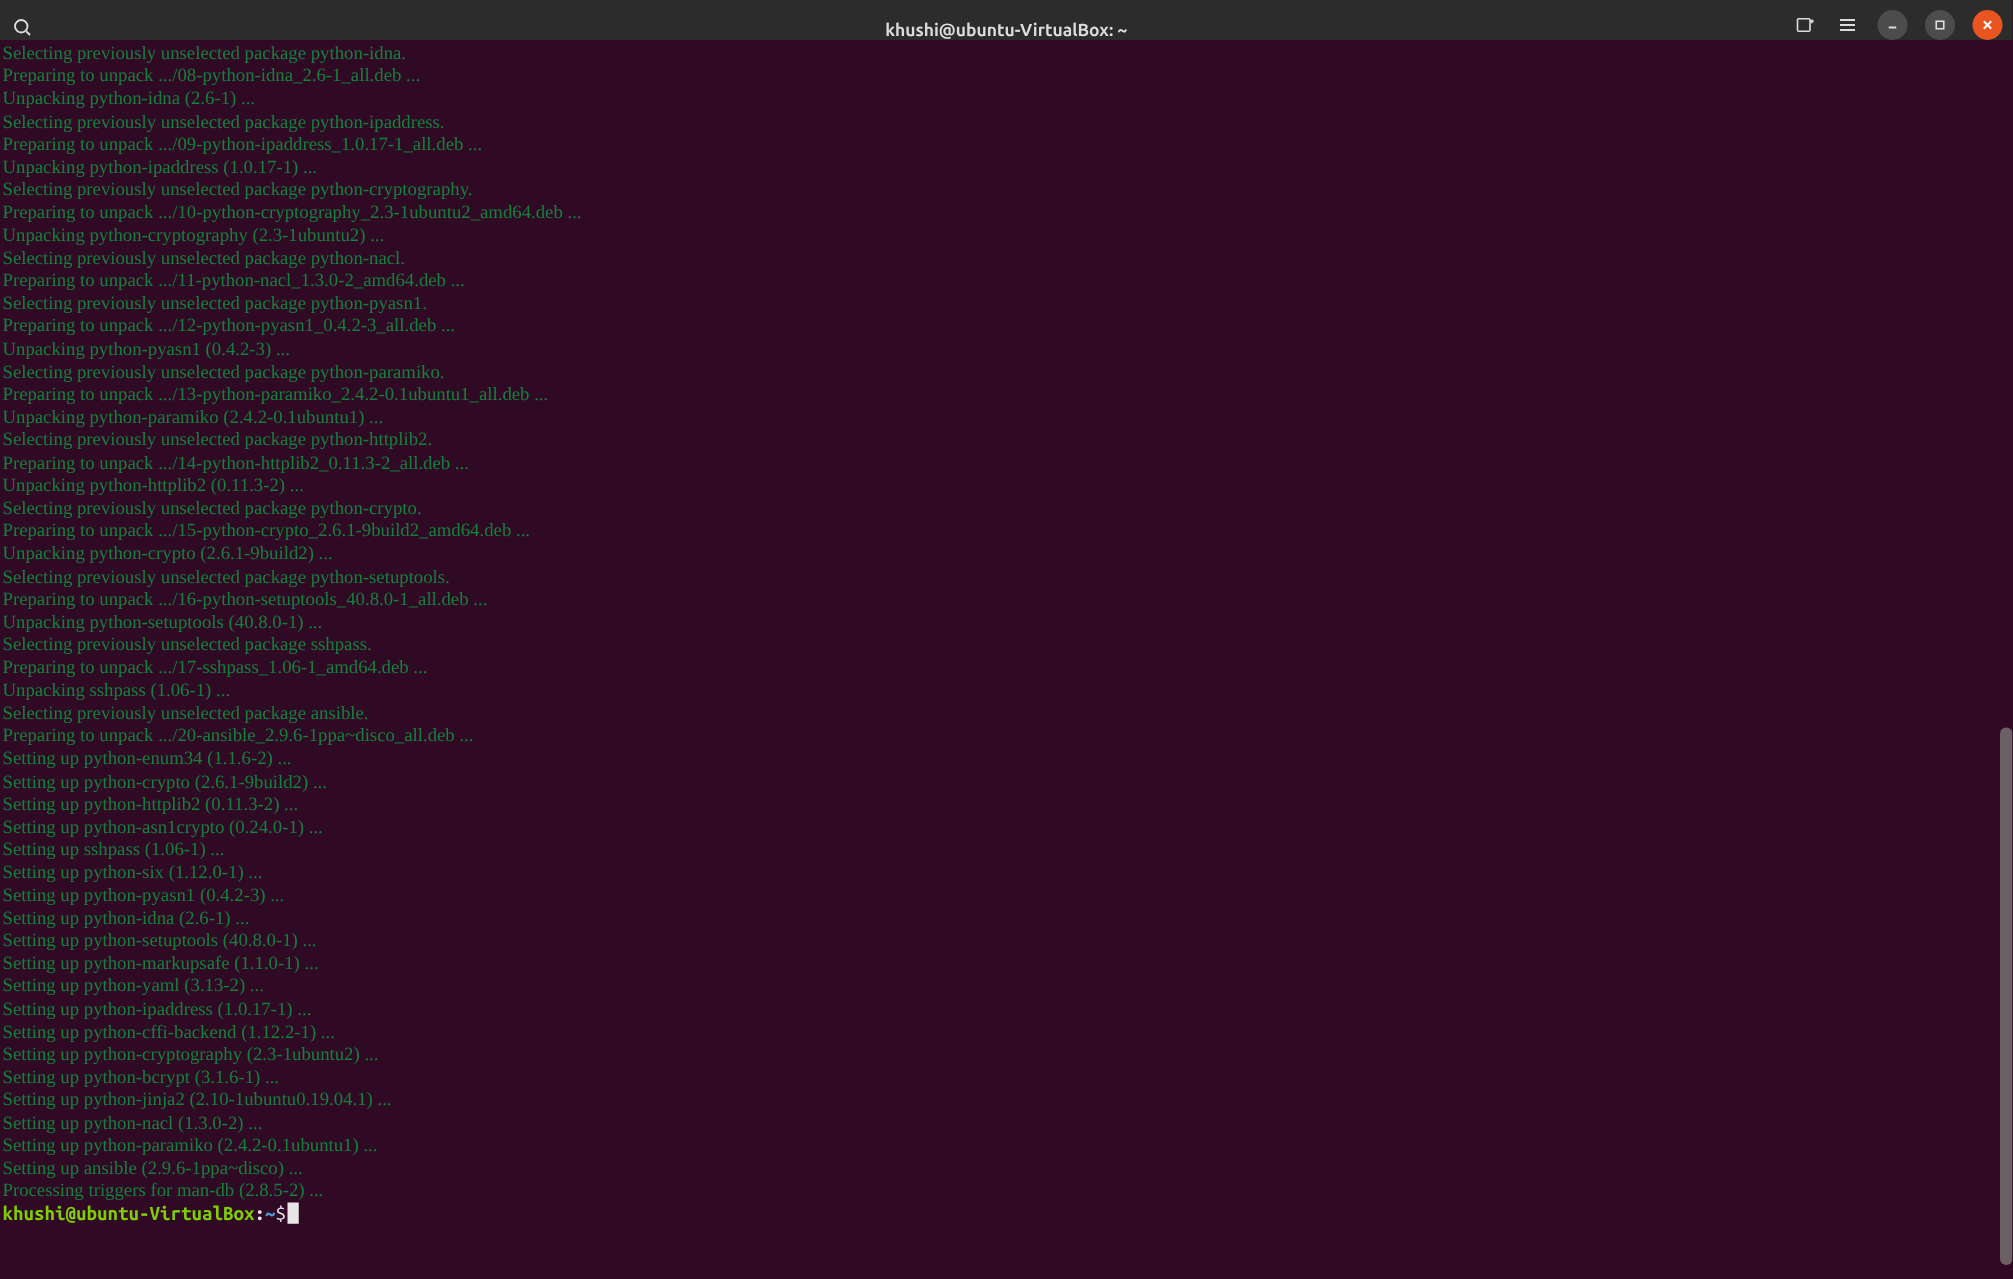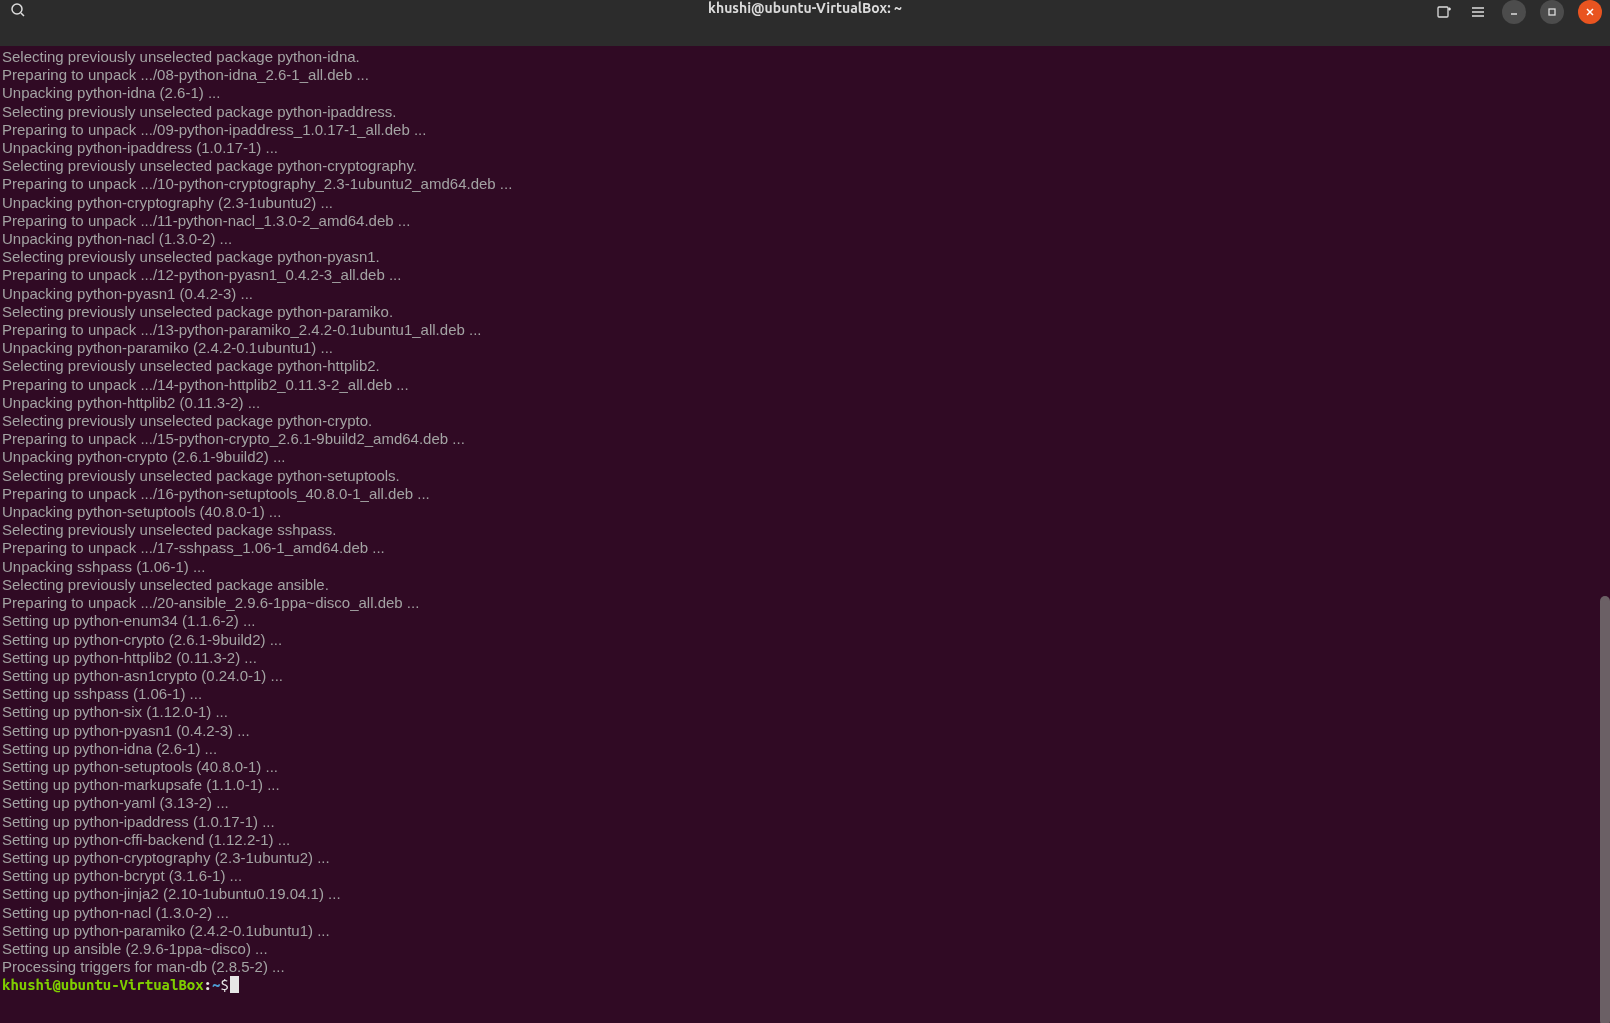--- a/index.html
+++ b/index.html
@@ -6,24 +6,24 @@
     body {
       width: 1610px;
       height: 1023px;
       background: #300a24;
       font-family: 'Ubuntu Mono', 'DejaVu Sans Mono', monospace;
       overflow: hidden;
       display: flex;
       flex-direction: column;
     }
     .titlebar {
-      height: 46px;
+      height: 32px;
       background: #2c2c2c;
       display: flex;
-      align-items: flex-start;
+      align-items: flex-end;
       padding: 0 8px;
       position: relative;
     }
     .titlebar-left {
       display: flex;
       align-items: center;
     }
     .titlebar-title {
       position: absolute;
       left: 50%;
@@ -63,25 +63,25 @@
       background: #e95420;
     }
     .terminal-area {
       flex: 1;
       background: #300a24;
       padding: 2px 2px 0 2px;
       overflow: hidden;
       position: relative;
     }
     .line {
-      color: #a3a3a3;
+      color: #15803d;
       font-size: 15px;
       line-height: 18.2px;
       white-space: pre;
-      font-family: Liberation Sans, sans-serif;
+      font-family: Liberation Serif, serif;
     }
     .prompt-line {
       display: flex;
       align-items: flex-start;
       font-size: 15px;
       line-height: 18.2px;
       font-family: 'Ubuntu Mono', 'DejaVu Sans Mono', monospace;
     }
     .prompt-user {
       color: #7fce00;
@@ -160,22 +160,22 @@
   <div id="terminal-output">
       <div class="line">Selecting previously unselected package python-idna.</div>
       <div class="line">Preparing to unpack .../08-python-idna_2.6-1_all.deb ...</div>
       <div class="line">Unpacking python-idna (2.6-1) ...</div>
       <div class="line">Selecting previously unselected package python-ipaddress.</div>
       <div class="line">Preparing to unpack .../09-python-ipaddress_1.0.17-1_all.deb ...</div>
       <div class="line">Unpacking python-ipaddress (1.0.17-1) ...</div>
       <div class="line">Selecting previously unselected package python-cryptography.</div>
       <div class="line">Preparing to unpack .../10-python-cryptography_2.3-1ubuntu2_amd64.deb ...</div>
       <div class="line">Unpacking python-cryptography (2.3-1ubuntu2) ...</div>
+      <div class="line">Selecting previously unselected package python-nacl.</div>
       <div class="line">Preparing to unpack .../11-python-nacl_1.3.0-2_amd64.deb ...</div>
-      <div class="line">Unpacking python-nacl (1.3.0-2) ...</div>
       <div class="line">Selecting previously unselected package python-pyasn1.</div>
       <div class="line">Preparing to unpack .../12-python-pyasn1_0.4.2-3_all.deb ...</div>
       <div class="line">Unpacking python-pyasn1 (0.4.2-3) ...</div>
       <div class="line">Selecting previously unselected package python-paramiko.</div>
       <div class="line">Preparing to unpack .../13-python-paramiko_2.4.2-0.1ubuntu1_all.deb ...</div>
       <div class="line">Unpacking python-paramiko (2.4.2-0.1ubuntu1) ...</div>
       <div class="line">Selecting previously unselected package python-httplib2.</div>
       <div class="line">Preparing to unpack .../14-python-httplib2_0.11.3-2_all.deb ...</div>
       <div class="line">Unpacking python-httplib2 (0.11.3-2) ...</div>
       <div class="line">Selecting previously unselected package python-crypto.</div>

